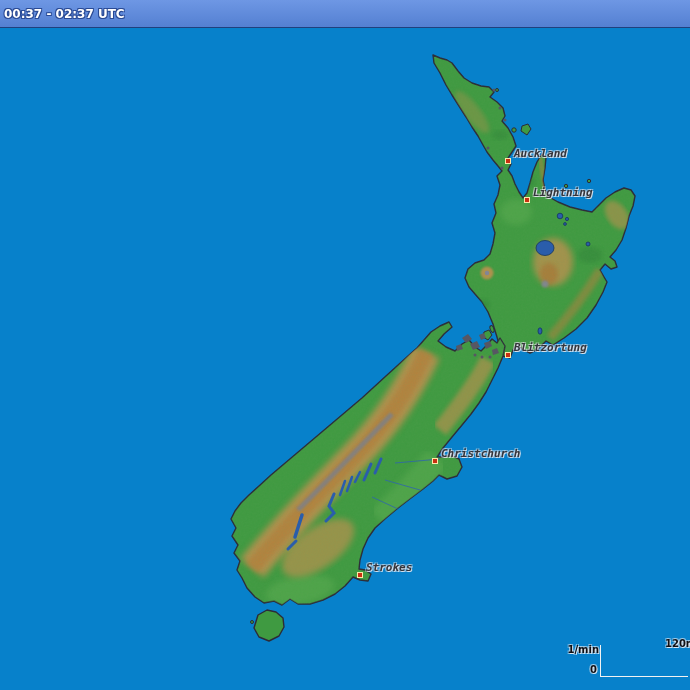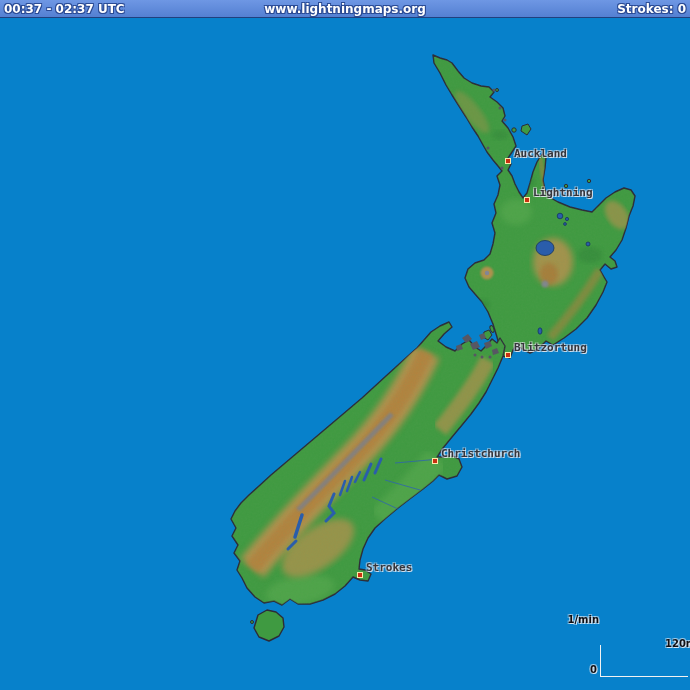--- a/index.html
+++ b/index.html
@@ -1,61 +1,59 @@
 <!DOCTYPE html>
 <html><head>
 <meta charset="utf-8">
 <style>
   html,body{margin:0;padding:0;background:#000;}
   .app{position:relative;width:690px;height:690px;background:#0781cb;overflow:hidden;
        font-family:"DejaVu Sans","Liberation Sans",sans-serif;}
   
-  .topbar{position:absolute;top:0;left:0;right:0;height:18px;
+  .topbar{position:absolute;top:0;left:0;right:0;height:28px;
           background:linear-gradient(#6e97e4,#5480d2);
           border-bottom:1px solid #20407e;display:flex;align-items:center;
           padding:0 4px;box-sizing:border-box;z-index:6;}
   .topbar span{font-size:12px;font-weight:bold;color:#fff;white-space:pre;
           text-shadow:1px 1px 0 #2a4a94,-1px 1px 0 #2a4a94,1px -1px 0 #2a4a94,-1px -1px 0 #2a4a94;}
   .tb-left{flex:1;text-align:left;}
   .tb-center{flex:1.4;text-align:center;}
   .tb-right{flex:1;text-align:right;}
   
   .map-svg{position:absolute;left:0;top:0;}
   
   .city{position:absolute;width:0;height:0;z-index:3;}
   .city .marker{position:absolute;left:-3px;top:-3px;width:4px;height:4px;
           background:#c83012;border:1px solid #ffe9a8;}
   .city .cname{position:absolute;left:6px;top:-14px;white-space:nowrap;
           font-family:"DejaVu Sans Mono","Liberation Mono",monospace;
           font-size:11px;font-weight:bold;color:#35353b;
           text-shadow:1px 1px 0 rgba(232,232,238,.85),-1px -1px 0 rgba(232,232,238,.5),
-                      1px -1px 0 rgba(232,232,238,.5),-1px 1px 0 rgba(232,232,238,.5);}
+                      1px -1px 0 rgba(232,232,238,.5),-1px 1px 0 rgba(232,232,238,.5);font-style:italic;}
   
   .footer{position:absolute;left:4px;bottom:4px;z-index:5;font-size:11px;font-weight:bold;
           color:#fff;white-space:pre;
           text-shadow:1px 1px 0 #0a3a66,-1px -1px 0 #0a3a66,1px -1px 0 #0a3a66,-1px 1px 0 #0a3a66;}
   
   .lg-label{position:absolute;z-index:5;font-size:10px;font-weight:bold;color:#101014;
           text-shadow:1px 1px 0 rgba(240,240,245,.85),-1px -1px 0 rgba(240,240,245,.5),
                       1px -1px 0 rgba(240,240,245,.5),-1px 1px 0 rgba(240,240,245,.5);}
-  .lg-rate{right:91px;top:614px;}
+  .lg-rate{right:91px;top:644px;}
   .lg-zero{right:93px;top:664px;}
   .lg-time{left:627px;top:638px;margin-left:38px;}
   .lg-vaxis{position:absolute;left:600px;top:645px;width:1px;height:32px;background:#f2f2f2;z-index:5;}
   .lg-haxis{position:absolute;left:600px;top:676px;width:88px;height:1px;background:#f2f2f2;z-index:5;}
 </style>
 </head>
 <body>
 
 <div class="app">
 
   <div class="topbar">
     <span class="tb-left">00:37 - 02:37 UTC</span>
-    <span class="tb-center">www.lightningmaps.org</span>
-    <span class="tb-right">Strokes: 0</span>
   </div>
 
   <svg class="map-svg" width="690" height="690" viewBox="0 0 690 690">
     <defs>
       <path id="ni" d="M433,55 L440,58 447,60 452,63 458,71 464,78 472,83 481,86 489,87 494,92 490,97 497,102 503,108 505,116 502,121 508,128 513,137 516,146 512,152 508,158 511,164 508,170 512,176 515,184 519,192 523,198 527,193 530,183 533,172 537,162 542,154 546,157 545,168 543,180 545,190 549,197 558,202 570,207 582,210 592,212 598,206 606,198 615,192 624,188 631,190 635,196 633,206 629,216 626,228 622,240 616,250 610,257 615,261 617,267 611,269 605,264 600,270 604,277 607,282 603,292 596,305 587,318 576,329 564,338 553,345 546,341 538,349 530,353 522,349 517,343 513,350 510,358 503,356 500,348 497,337 493,324 488,312 482,302 475,294 469,287 465,278 468,269 475,263 484,260 490,254 493,244 495,233 492,223 496,213 494,204 498,195 500,185 497,176 502,171 498,166 493,160 487,152 483,145 478,136 472,127 466,117 459,106 452,95 446,85 440,73 434,63 Z"></path>
       <path id="si" d="M500,338 L505,346 503,356 498,368 492,380 486,392 479,403 471,414 462,425 452,437 443,448 437,457 443,457 451,455 459,459 462,467 457,476 447,479 439,475 433,481 423,489 411,498 398,508 386,518 375,528 368,538 363,549 360,560 359,569 365,570 371,574 368,581 360,580 353,577 345,586 335,594 323,600 310,604 298,604 290,599 282,605 274,601 264,603 255,597 247,588 242,578 237,570 240,561 234,553 238,545 232,536 236,528 231,519 235,511 241,503 249,495 259,486 271,475 284,464 297,453 310,442 323,431 336,420 349,409 362,398 374,387 386,376 397,366 408,356 417,348 424,340 431,332 440,326 449,322 452,327 444,334 438,341 446,347 455,351 462,344 469,340 475,347 481,351 487,345 492,339 497,343 Z"></path>
       <path id="st" d="M258,615 L267,610 276,612 283,618 284,627 279,636 269,641 259,637 254,628 Z"></path>
       <clipPath id="cni">
           <use href="#ni"></use>
         </clipPath>

